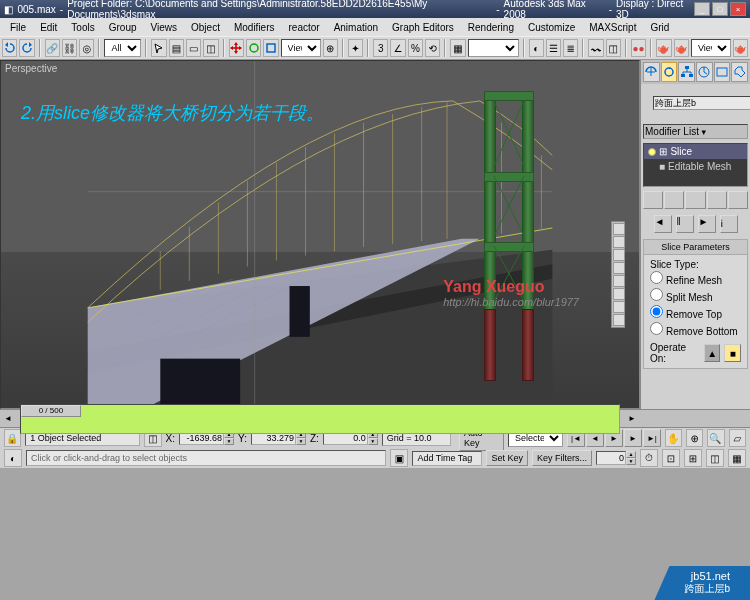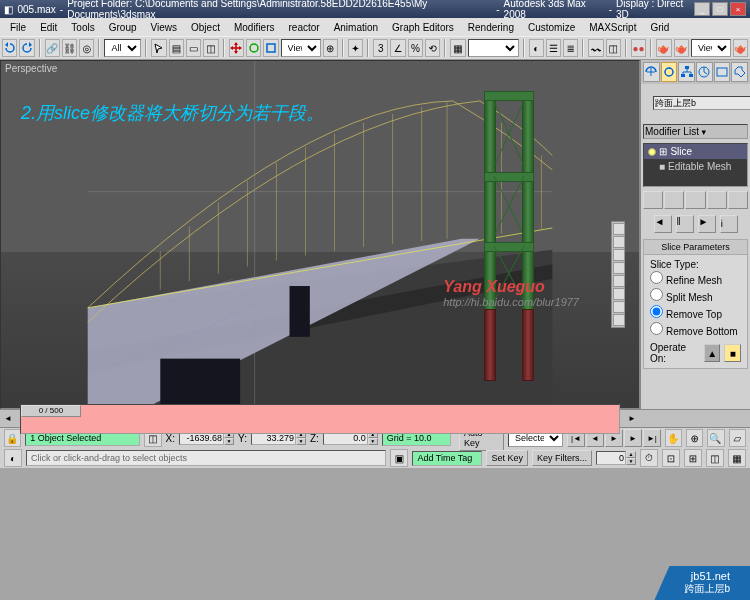--- a/index.html
+++ b/index.html
@@ -15,21 +15,21 @@
 .tb-btn{width:18px;height:18px;background:#ddd;border:1px solid #aaa;display:flex;align-items:center;justify-content:center;font-size:10px;cursor:pointer}
 .tb-btn svg{width:12px;height:12px}
 .tb-sep{width:2px;height:18px;border-left:1px solid #999;border-right:1px solid #eee;margin:0 2px}
 .tb-combo{height:18px;background:#fff;border:1px inset #999;padding:0 2px;font-size:9px}
 .main-area{display:flex;height:349px}
 .viewport{flex:1;background:#5a5a5a;position:relative;border:1px inset #888}
 .viewport-label{position:absolute;top:2px;left:4px;color:#ccc;font-size:10px;z-index:5}
 .bridge-scene{position:absolute;inset:0;background:linear-gradient(#5a5a5a 0%,#5a5a5a 55%,#4a4a4a 55%,#3a3a3a 100%)}
 .tutorial-text{position:absolute;top:40px;left:20px;color:#0cf;font-size:18px;font-style:italic;z-index:10}
 .watermark{position:absolute;bottom:100px;right:60px;z-index:10}
-.watermark .l1{color:#d44;font-size:16px;font-weight:bold;font-style:italic}
+.watermark .l1{color:#d44;font-size:16px;font-weight:bold;}
 .watermark .l2{color:#f80;font-size:16px;font-weight:bold;font-style:italic}
 .watermark .l3{color:#888;font-size:11px;font-style:italic}
 .watermark2{position:absolute;bottom:0;right:0;background:#1a6ab0;color:#fff;padding:4px 20px 4px 30px;font-size:14px;z-index:20;clip-path:polygon(15px 0,100% 0,100% 100%,0 100%)}
 .watermark2 .sm{font-size:11px;text-align:right}
 .tower{position:absolute;right:105px;top:30px;width:50px;height:290px;z-index:3}
 .tower-leg{position:absolute;width:12px;height:100%;background:linear-gradient(90deg,#2a5a2a,#4a8a4a,#2a5a2a);border:1px solid #185818}
 .tower-leg.l{left:0}
 .tower-leg.r{right:0}
 .tower-leg.bottom{top:75%;height:25%;background:linear-gradient(90deg,#5a1a1a,#8a3a3a,#5a1a1a);border-color:#481818}
 .tower-cross{position:absolute;left:0;right:0;height:10px;background:#3a7a3a;border:1px solid #285828}
@@ -50,27 +50,27 @@
 .ctrl-row{display:flex;justify-content:center;gap:4px;margin:4px 2px}
 .ctrl-btn{width:18px;height:18px;background:#ccc;border:1px outset #ddd}
 .rollout{margin:2px;background:#d8d8d8;border:1px solid #aaa}
 .rollout-hdr{background:#c8c8c8;border-bottom:1px solid #aaa;padding:2px 4px;text-align:center;font-size:9px}
 .rollout-body{padding:4px 6px;font-size:9px}
 .rollout-body label{display:block;padding:1px 0}
 .rollout-body input[type=radio]{margin-right:3px}
 .operate-row{display:flex;align-items:center;gap:4px;margin-top:4px}
 .op-btn{width:18px;height:18px;border:1px outset #ccc;display:flex;align-items:center;justify-content:center}
 .timeline{height:18px;background:#c0c0c0;border-top:1px solid #888;display:flex;align-items:center}
-.time-slider{flex:1;height:30px;background:#fca5a5;border:1px inset #999;margin:12px 4px;position:relative}
+.time-slider{flex:1;height:30px;background:#bef264;border:1px inset #999;margin:12px 4px;position:relative}
 .time-thumb{position:absolute;left:0;width:60px;height:12px;background:#ccc;border:1px outset #ddd;font-size:8px;text-align:center}
 .nav-cube{position:absolute;right:14px;bottom:80px;width:14px;background:#c0c0c0;border:1px solid #888;z-index:5}
 .nav-cube .nb{width:12px;height:12px;border:1px solid #999;margin:1px;background:#ddd}
 .status-area{background:#d0d0d0;border-top:1px solid #888}
 .status-row{display:flex;align-items:center;height:20px;padding:0 4px;gap:4px}
-.status-field{background:#86efac;border:1px inset #aaa;padding:1px 4px;font-size:9px;height:15px;display:flex;align-items:center}
+.status-field{background:#e5e5e5;border:1px inset #aaa;padding:1px 4px;font-size:9px;height:15px;display:flex;align-items:center}
 .spinner{display:flex}
 .spinner input{width:45px;background:#e8e8e8;border:1px inset #aaa;font-size:9px;padding:1px;text-align:right}
 .spin-btns{display:flex;flex-direction:column}
 .spin-btns div{width:10px;height:7px;background:#ccc;border:1px outset #ddd;font-size:5px;line-height:4px;text-align:center}
 .play-btns{display:flex;gap:1px}
 .play-btns .pb{width:18px;height:18px;background:#ccc;border:1px outset #ddd;display:flex;align-items:center;justify-content:center;font-size:8px}
 .autokey{background:#ccc;border:1px outset #ddd;padding:2px 4px;font-size:9px}
 .prompt-line{background:#e8e8e8;border:1px inset #aaa;padding:2px 4px;font-size:9px;color:#666}
 svg{pointer-events:none}
 </style>

